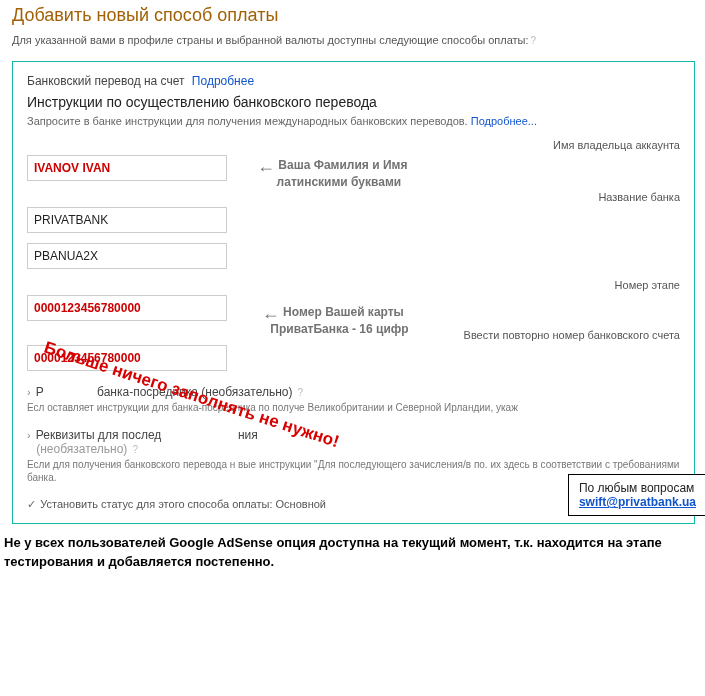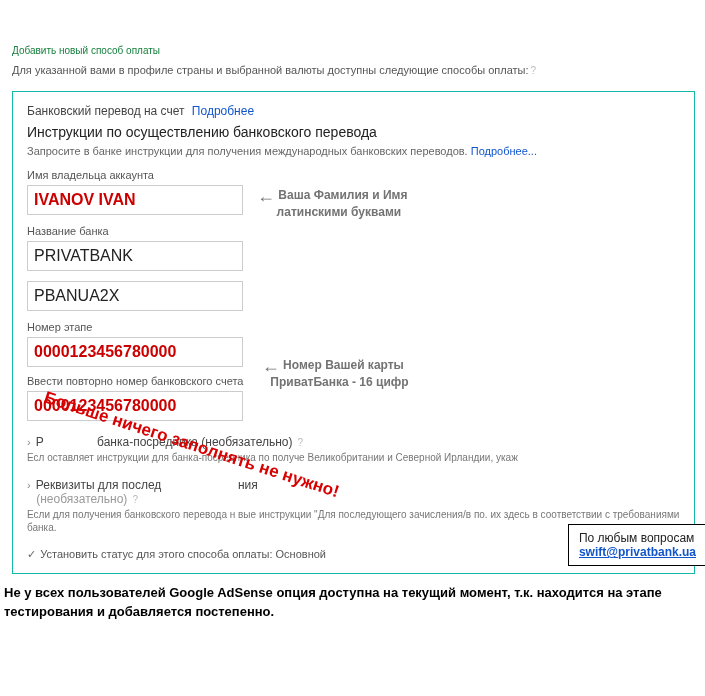--- a/index.html
+++ b/index.html
@@ -4,30 +4,30 @@
 <style>
 * { box-sizing: border-box; margin: 0; padding: 0; }
 body { font-family: Arial, sans-serif; font-size: 12px; color: #222; background: #fff; width: 705px; }
 .top { display: flex; }
 .sidebar { width: 170px; background: #f5f5f5; padding-top: 5px; flex-shrink: 0; }
 .sidebar-item { padding: 7px 12px; color: #555; cursor: pointer; }
 .sidebar-item.sub { padding-left: 22px; color: #777; font-size: 11px; }
 .sidebar-item.active { font-weight: bold; color: #222; background: #eee; }
 .sidebar-item.section { font-weight: bold; color: #444; }
 .main { flex: 1; padding: 5px 10px 0 12px; position: relative; }
-.page-title { font-size: 10px; color: #15803d; margin-bottom: 8px; margin-top: 40px; }
+.page-title { font-size: 18px; color: #a16207; margin-bottom: 8px; }
 .page-sub { font-size: 11px; color: #555; margin-bottom: 15px; }
 .panel { border: 1px solid #14b8a6; padding: 12px 14px; }
 .panel-header { color: #444; font-size: 12px; margin-bottom: 6px; }
 .panel-header a { color: #1155cc; text-decoration: none; margin-left: 4px; }
 .instr-title { font-size: 14px; margin-bottom: 4px; }
 .instr-text { font-size: 11px; color: #666; line-height: 1.4; margin-bottom: 10px; }
 .instr-text a { color: #1155cc; text-decoration: none; }
-.field-label { font-size: 11px; color: #555; margin-top: 8px; margin-bottom: 4px; }
-.field-input { width: 216px; border: 1px solid #ccc; padding: 5px 6px; font-size: 16px; color: #222; display: block; }
+.field-label { font-size: 11px; color: #555; margin-top: 8px; margin-bottom: 4px; text-align: right; }
+.field-input { width: 200px; border: 1px solid #ccc; padding: 5px 6px; font-size: 12px; color: #222; display: block; }
 .field-input.red { color: #c00; font-weight: bold; }
 .group { position: relative; margin-bottom: 10px; }
 .annot { position: absolute; font-size: 12px; font-weight: bold; color: #737373; text-align: center; }
 .annot .arrow { font-size: 18px; line-height: 1; vertical-align: middle; }
 .section-row { font-size: 11px; color: #444; margin-top: 14px; position: relative; }
 .section-row .chev { color: #888; margin-right: 2px; }
 .section-row .sec-title { font-size: 12px; }
 .section-row .desc { color: #777; font-size: 10px; line-height: 1.3; margin-top: 2px; }
 .gray { color: #999; }
 .diag { position: absolute; color: #d80000; font-size: 17px; font-weight: bold; transform: rotate(18deg); white-space: nowrap; pointer-events: none; }
@@ -77,21 +77,21 @@
 
       <div class="group">
         <input class="field-input" value="PBANUA2X" style="">
       </div>
 
       <div class="group">
         <div class="field-label">Номер этапе</div>
         <input class="field-input red" value="0000123456780000" style="">
         <div class="field-label">Ввести повторно номер банковского счета</div>
         <input class="field-input red" value="0000123456780000" style="">
-        <div class="annot" style="left:230px; top:36px;">
+        <div class="annot" style="left:230px; top:25px;">
           <span class="arrow">←</span>
           <span>Номер Вашей карты</span><br>
           &nbsp;&nbsp;&nbsp;&nbsp;<span>ПриватБанка - 16 цифр</span>
         </div>
       </div>
 
       <div style="position:relative;">
         <div class="section-row">
           <span class="chev">›</span>
           <span class="sec-title"><span>Р</span>&nbsp;&nbsp;&nbsp;&nbsp;&nbsp;&nbsp;&nbsp;&nbsp;&nbsp;&nbsp;&nbsp;&nbsp;&nbsp;&nbsp;&nbsp;&nbsp;<span>банка-посредника (необязательно)</span></span>

